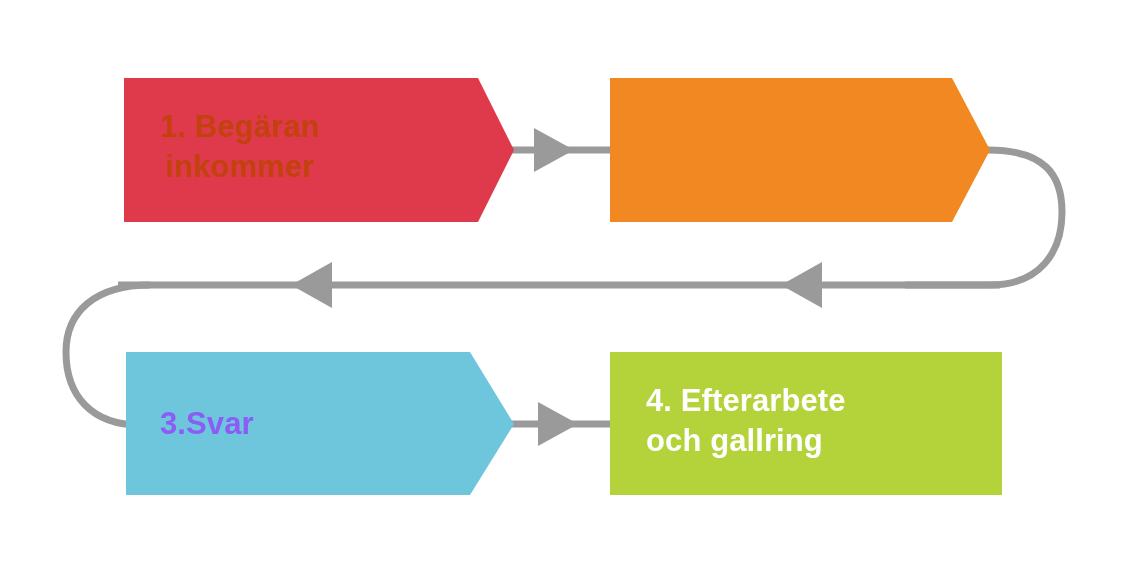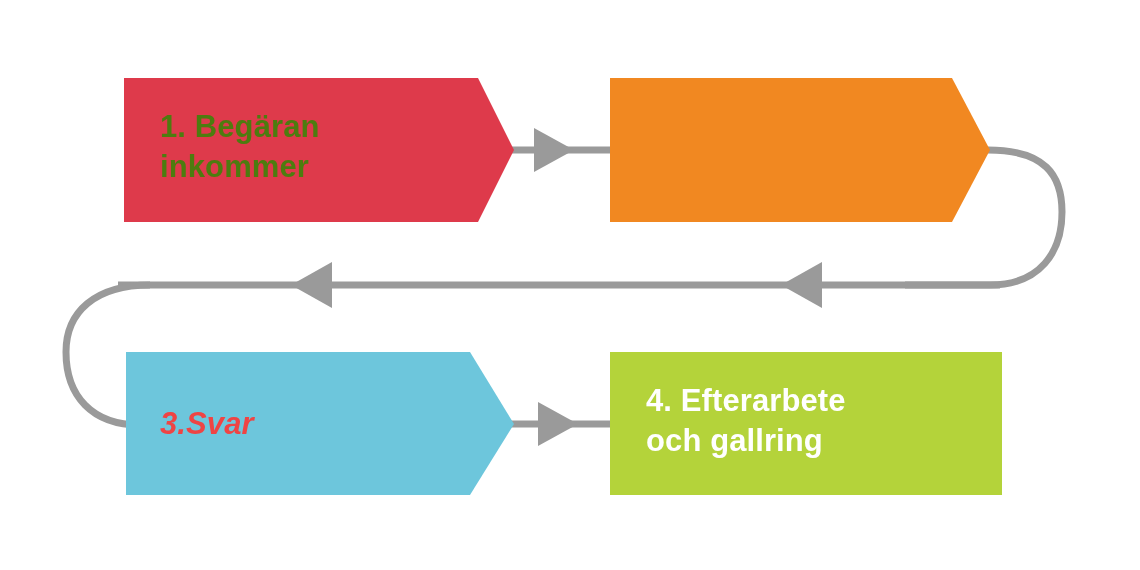--- a/index.html
+++ b/index.html
@@ -65,22 +65,22 @@
 
     <polygon points="124,78 478,78 514,150 478,222 124,222" fill="#de3a4b"></polygon>
 
     <polygon points="610,78 952,78 990,150 952,222 610,222" fill="#f18821"></polygon>
 
     <polygon points="126,352 470,352 514,424 470,495 126,495" fill="#6dc6dc"></polygon>
 
     <rect x="610" y="352" width="392" height="143" fill="#b4d33a"></rect>
   </svg>
 
-  <div class="node-label" id="label-step1" style="color: #4d7c0f;">1. Begäran
+  <div class="node-label" id="label-step1" style="color: #c2410c; text-align: center;">1. Begäran
 inkommer</div>
 
 
-  <div class="node-label" id="label-step3" style="color: #ef4444; font-style: italic;">3.Svar</div>
+  <div class="node-label" id="label-step3" style="color: #8b5cf6;">3.Svar</div>
 
   <div class="node-label" id="label-step4" style="color: rgb(255, 255, 255);">4. Efterarbete
 och gallring</div>
 
 </div>
 
 </body></html>

